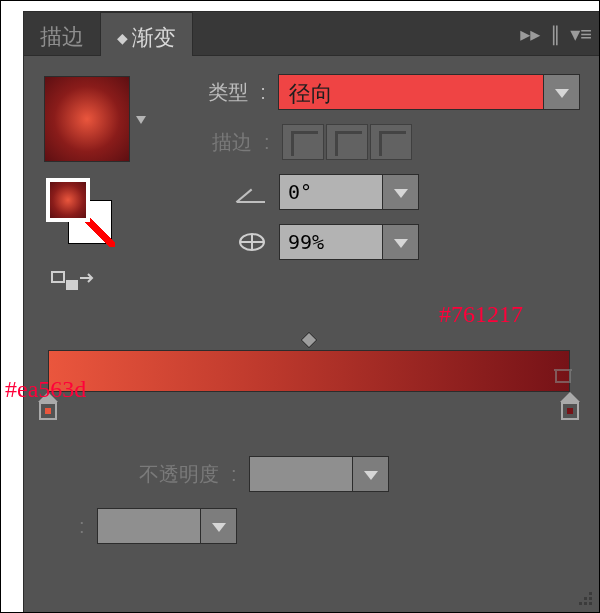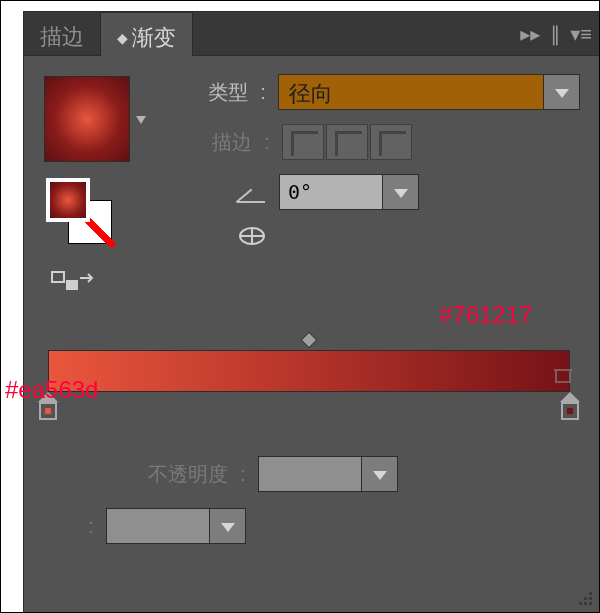--- a/index.html
+++ b/index.html
@@ -120,21 +120,21 @@
   }
   .label.disabled { color:#7a7a7a; }
   .colon { color:#bdbdbd; }
   .rows-top {
     margin-left: 123px;
   }
   
   .dropdown {
     display:flex;
     height:36px;
-    background:#a16207;
+    background:#ef4444;
     border:1px solid #2c2c2c;
   }
   .dropdown.big { width:316px; }
   .dropdown .value {
     flex:1;
     padding:4px 10px;
     color:#1e1e1e;
     font-size:22px;
   }
   .dropdown .btn {
@@ -294,23 +294,23 @@
   .trash {
     position:absolute;
     right:-4px; top:16px;
     width:22px; height:18px;
     opacity:.6;
   }
   .annot {
     position:absolute;
     color:#ff003a;
     font-size:24px;
-    font-family:Liberation Sans, sans-serif;
-  }
-  .row2 { position:absolute; left:64px;justify-content:center; }
+    font-family:Liberation Serif, serif;
+  }
+  .row2 { position:absolute; left:55px;justify-content:center; }
   .grip {
     position:absolute;
     right:6px; bottom:6px;
     width:22px; height:22px;
   }
   .grip span{
     position:absolute;
     width:3px; height:3px;
     background:#3b3b3b;
   }
@@ -385,20 +385,24 @@
       <div class="row">
         <div class="label" style="display:flex;justify-content:flex-end;width:100px">
           <div class="aspect-ico">
             <svg width="30" height="24">
                 <ellipse cx="15" cy="12" rx="12" ry="8" fill="none" stroke="#cfcfcf" stroke-width="2"></ellipse>
                 <line x1="3" y1="12" x2="27" y2="12" stroke="#cfcfcf" stroke-width="2"></line>
                 <line x1="15" y1="4" x2="15" y2="20" stroke="#cfcfcf" stroke-width="2"></line>
               </svg>
           </div>
         </div>
+        <div class="input-combo">
+          <input value="99%" style="">
+          <div class="btn"></div>
+        </div>
       </div>
     </div>
 
     <div class="gradient-wrap">
       <div class="mid-diamond"></div>
       <div class="gradient-bar"></div>
       <div class="stop-handle left">
         <div class="tri"></div>
           <div class="box"></div>
       </div>

